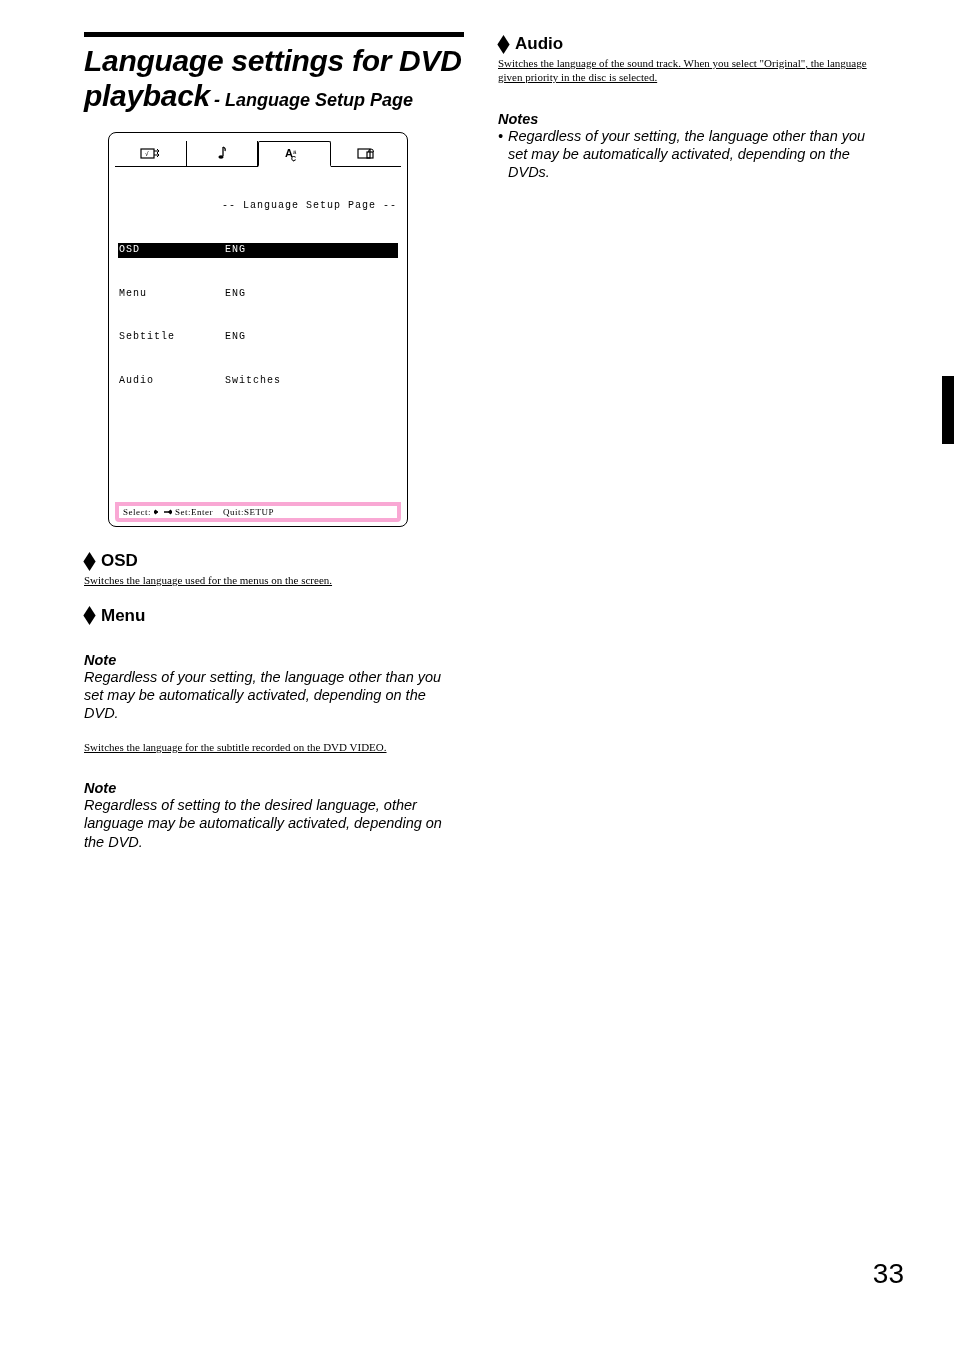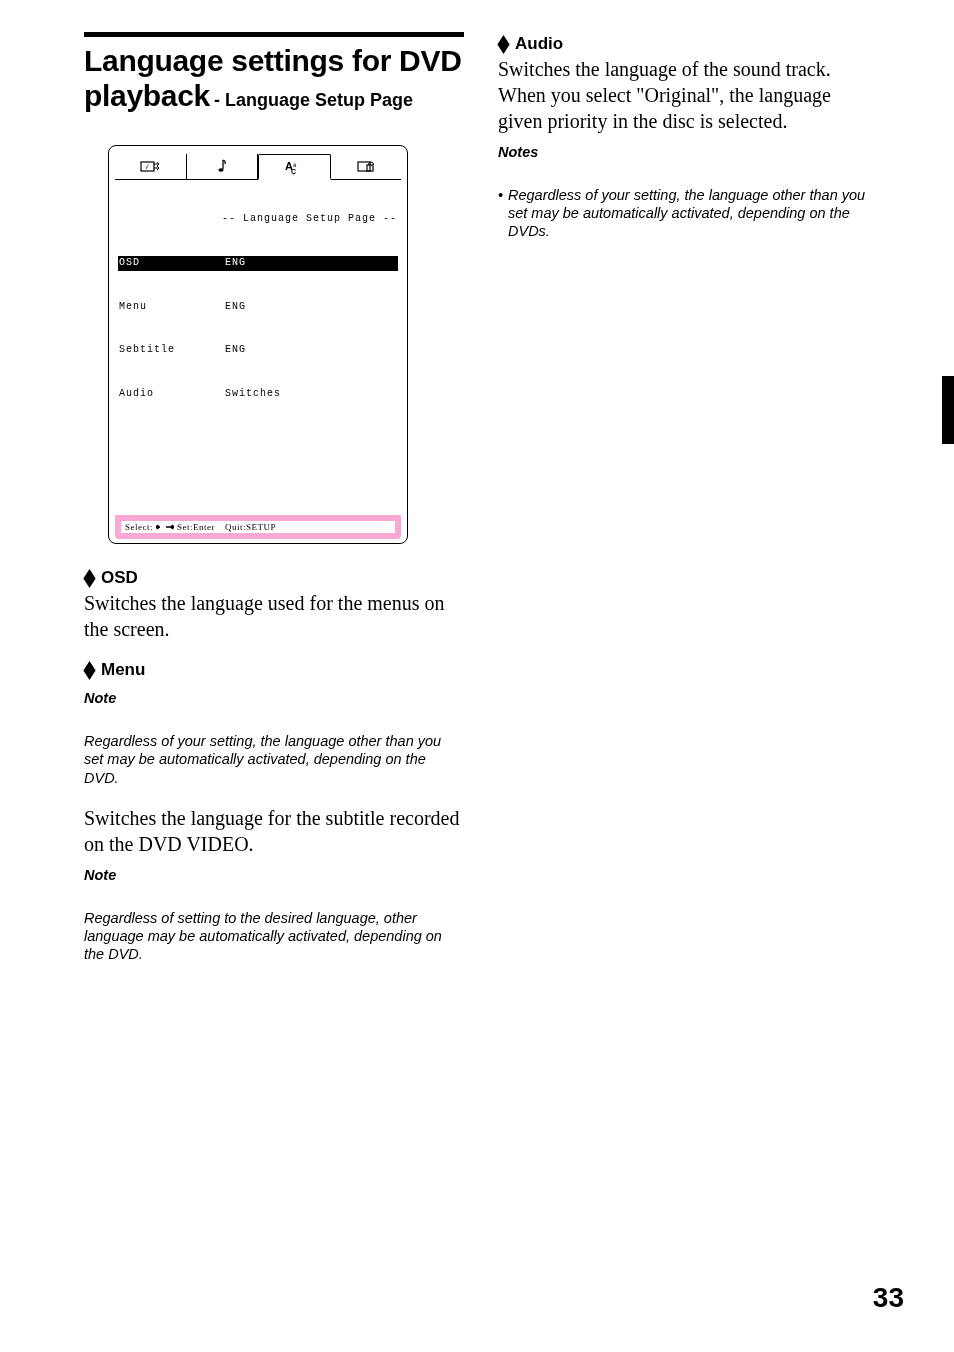--- a/index.html
+++ b/index.html
@@ -16,21 +16,21 @@
     display: flex;
     gap: 34px;
   }
   .col { flex: 1; min-width: 0; }
   .col-left { flex: 0 0 380px; }
   .col-right { flex: 0 0 372px; }
   .rule {
     border-top: 5px solid #000;
     margin-bottom: 6px;
   }
-  .title-block { margin-bottom: 31px; }
+  .title-block { margin-bottom: 18px; font-style: italic; }
   .title-main {
     font-family: Arial, Helvetica, sans-serif;
     font-weight: 700;
     font-size: 30px;
     line-height: 1.18;
     letter-spacing: -0.3px;
   }
   .title-sub {
     font-family: Arial, Helvetica, sans-serif;
     font-weight: 700;
@@ -78,21 +78,21 @@
     padding: 2px 4px 0 4px;
     white-space: pre;
   }
   .osd-title { padding: 1px 0; text-align: right; }
   .osd-row { display: flex; }
   .osd-row .k { width: 106px; }
   .osd-row .v { }
   .osd-row.hi { background: #000; color: #fff; padding:0 1px; margin:0 -1px;}
   .osd-gap { height: 56px; }
   .osd-foot {
-    border: 6px solid #f9a8d4;
+    border: 4px solid #f9a8d4;
     border-radius: 0 0 4px 4px;
     padding: 1px 4px;
     font-size: 9px;
     letter-spacing: 0.5px;
     display: flex;
     align-items: center;
     gap: 3px;
   }
   .sec { margin-bottom: 18px; }
   .sec-h {
@@ -107,59 +107,59 @@
   .dia {
     display: inline-block;
     width: 11px;
     height: 11px;
     transform: rotate(45deg) skew(12deg,12deg);
     background: #000;
     margin-right: 2px;
   }
   .body-text {
     font-family: Georgia, 'Times New Roman', serif;
-    font-size: 20px;
+    font-size: 11px;
     line-height: 1.3;
+    text-decoration: underline;
   }
   .note-h {
     font-family: Arial, Helvetica, sans-serif;
     font-weight: 700;
     font-style: italic;
     font-size: 14.5px;
-    margin-top: 10px;
+    margin-top: 26px;
   }
   .note-body {
     font-family: Arial, Helvetica, sans-serif;
     font-style: italic;
     font-size: 14.5px;
     line-height: 1.25;
-    margin-top: 26px;
   }
   ul.notes { list-style: none; padding: 0; }
   ul.notes li { position: relative; padding-left: 10px; }
   ul.notes li::before {
     content: "•";
     position: absolute;
     left: 0;
     top: 0;
   }
   .side-tab {
     position: absolute;
     right: 0;
     top: 376px;
     width: 12px;
     height: 68px;
     background: #000;
   }
   .page-num {
     position: absolute;
     right: 50px;
-    bottom: 38px;
-    font-family: Arial, Helvetica, sans-serif;
-    font-weight: 700;
+    bottom: 62px;
+    font-family: Arial, Helvetica, sans-serif;
+    font-weight: 400;
     font-size: 28px;
   }
 </style>
 </head>
 <body>
 
 <div class="page">
   <div class="col col-left">
     <div class="rule"></div>
     <div class="title-block">

